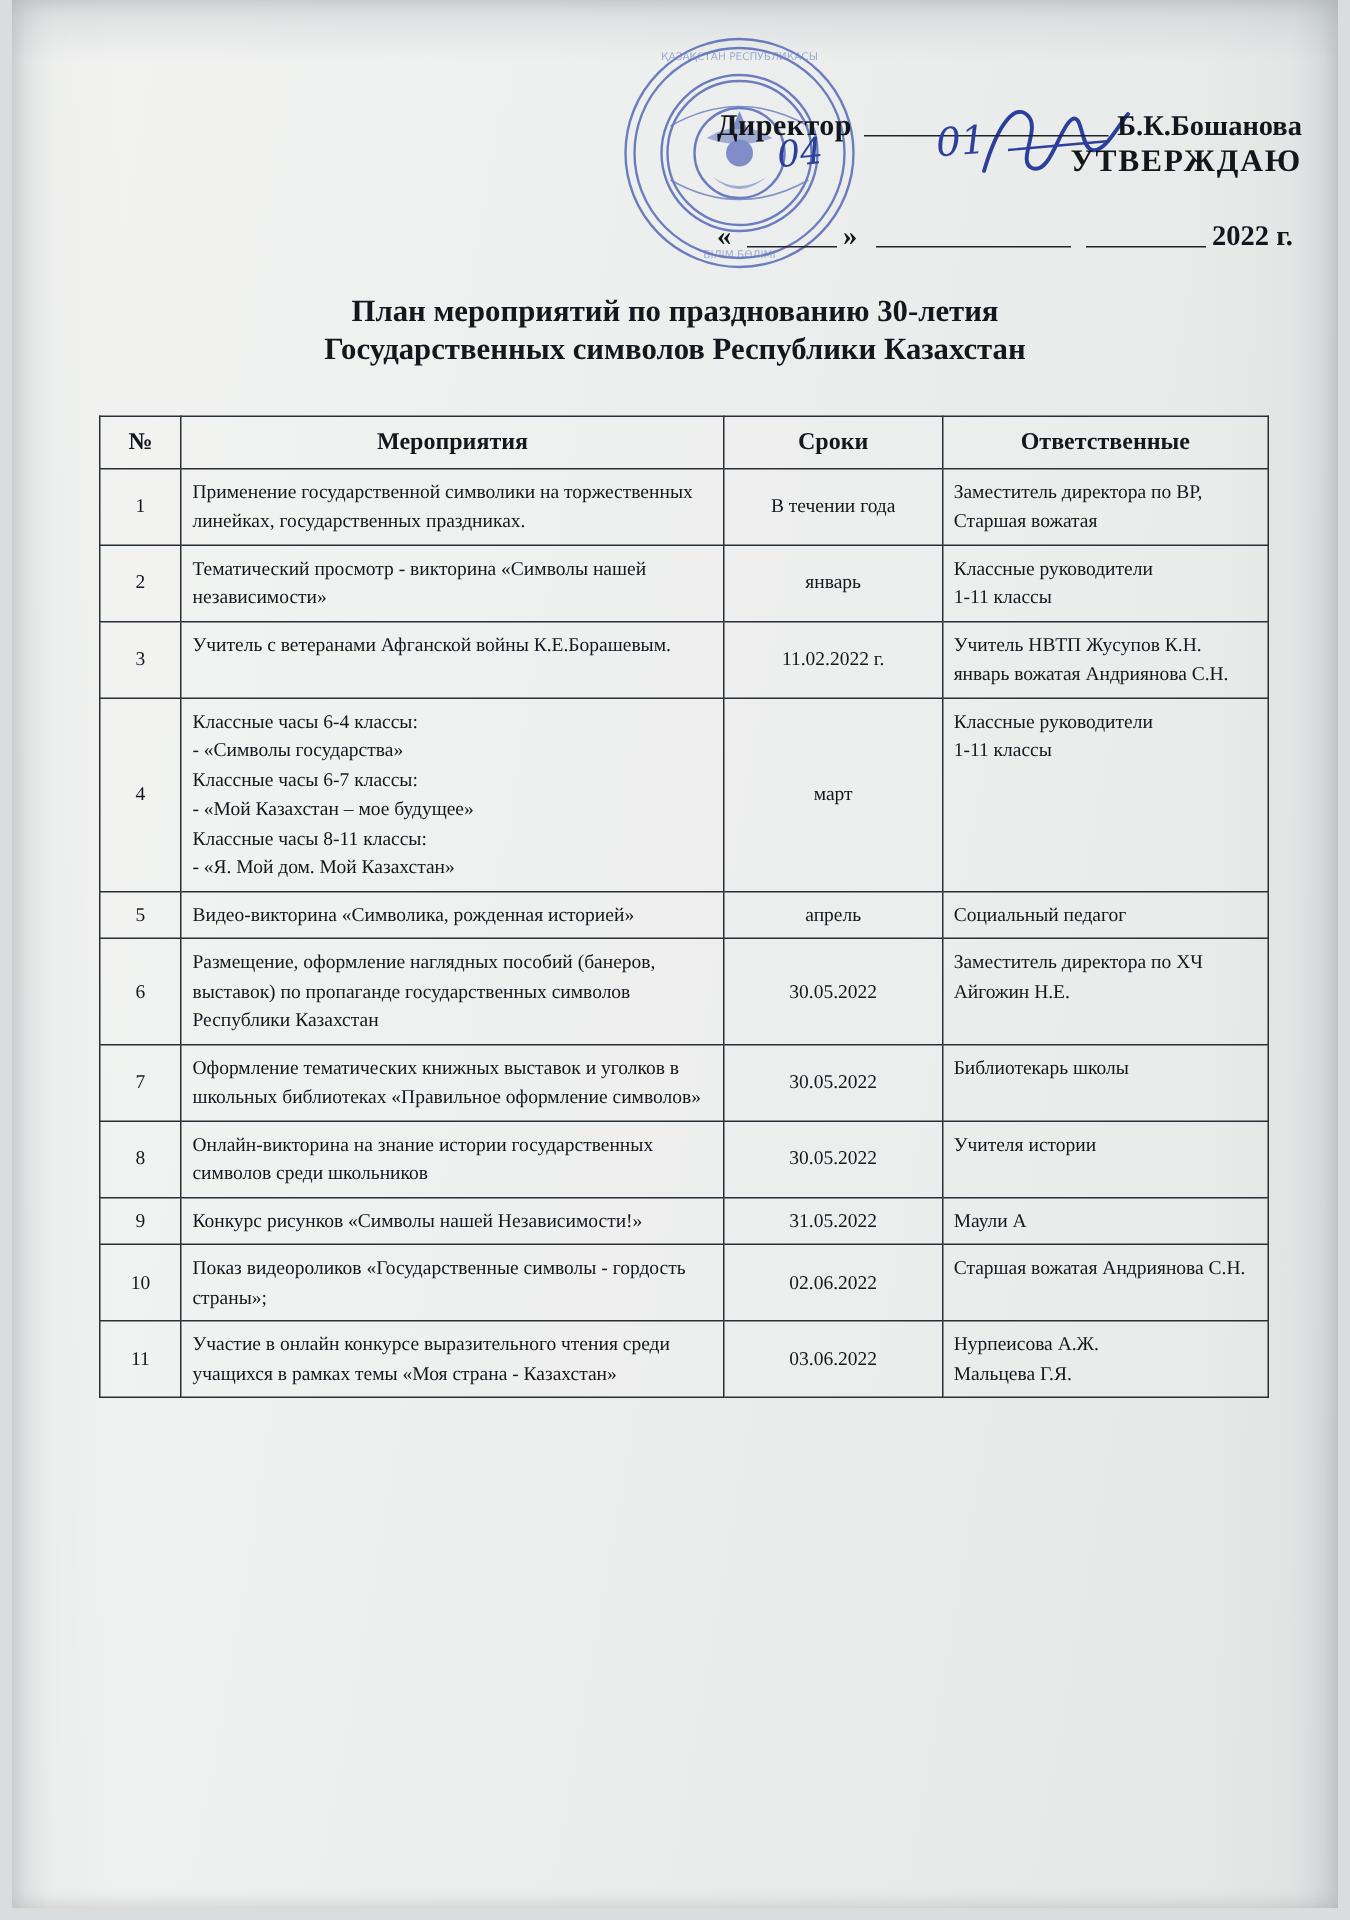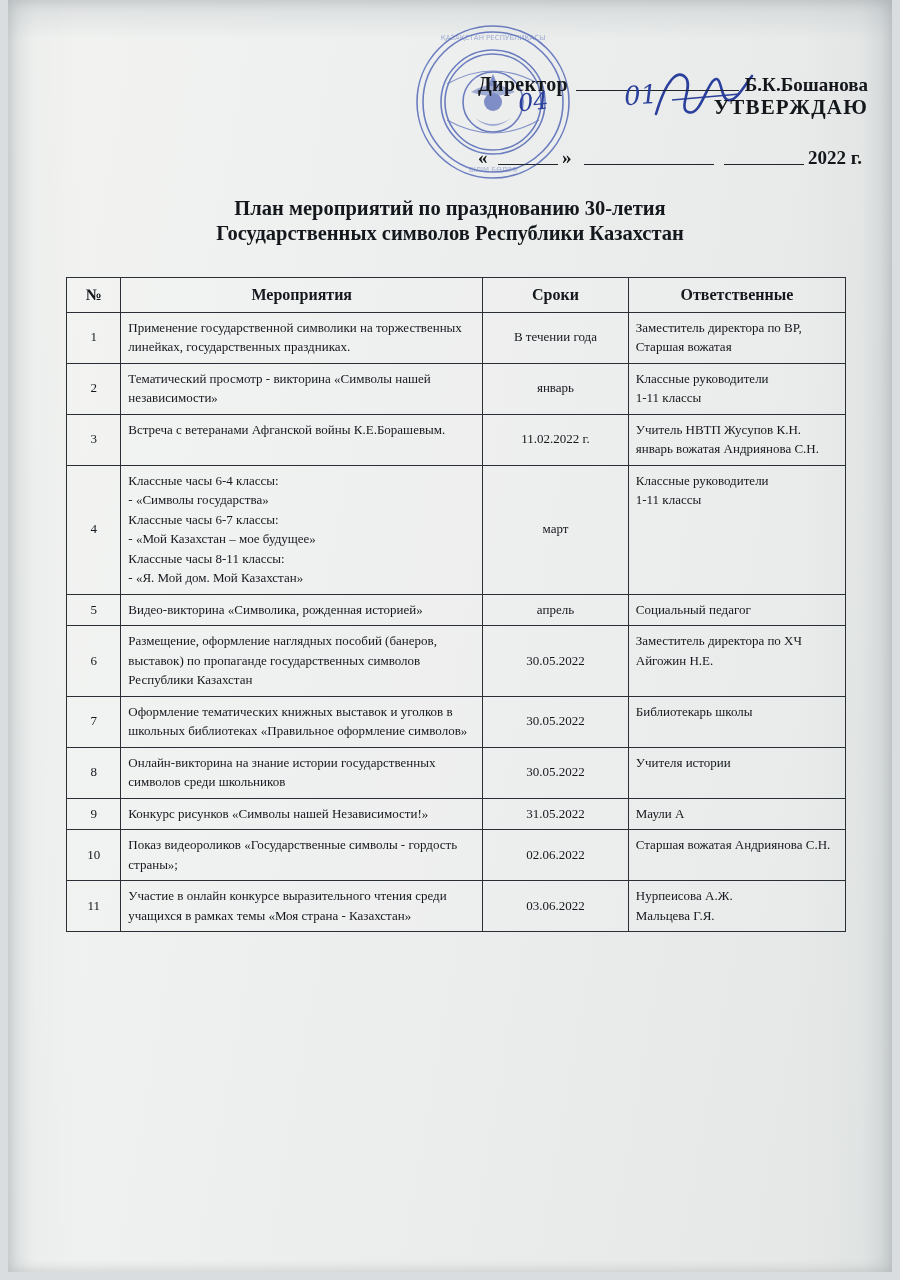--- a/index.html
+++ b/index.html
@@ -276,21 +276,21 @@
             <td class="col-resp">
               <span class="ev-line">Классные руководители</span>
               <span class="ev-line">1-11 классы</span>
             </td>
           </tr>
           <tr>
             <td class="col-num">
               <span class="ev-line">3</span>
             </td>
             <td class="col-event">
-              <span class="ev-line">Встреча с ветеранами Афганской войны К.Е.Борашевым.</span>
+              <span class="ev-line">Учитель с ветеранами Афганской войны К.Е.Борашевым.</span>
             </td>
             <td class="col-term">
               <span class="ev-line">11.02.2022 г.</span>
             </td>
             <td class="col-resp">
               <span class="ev-line">Учитель НВТП Жусупов К.Н. январь вожатая Андриянова С.Н.</span>
             </td>
           </tr>
           <tr>
             <td class="col-num">

